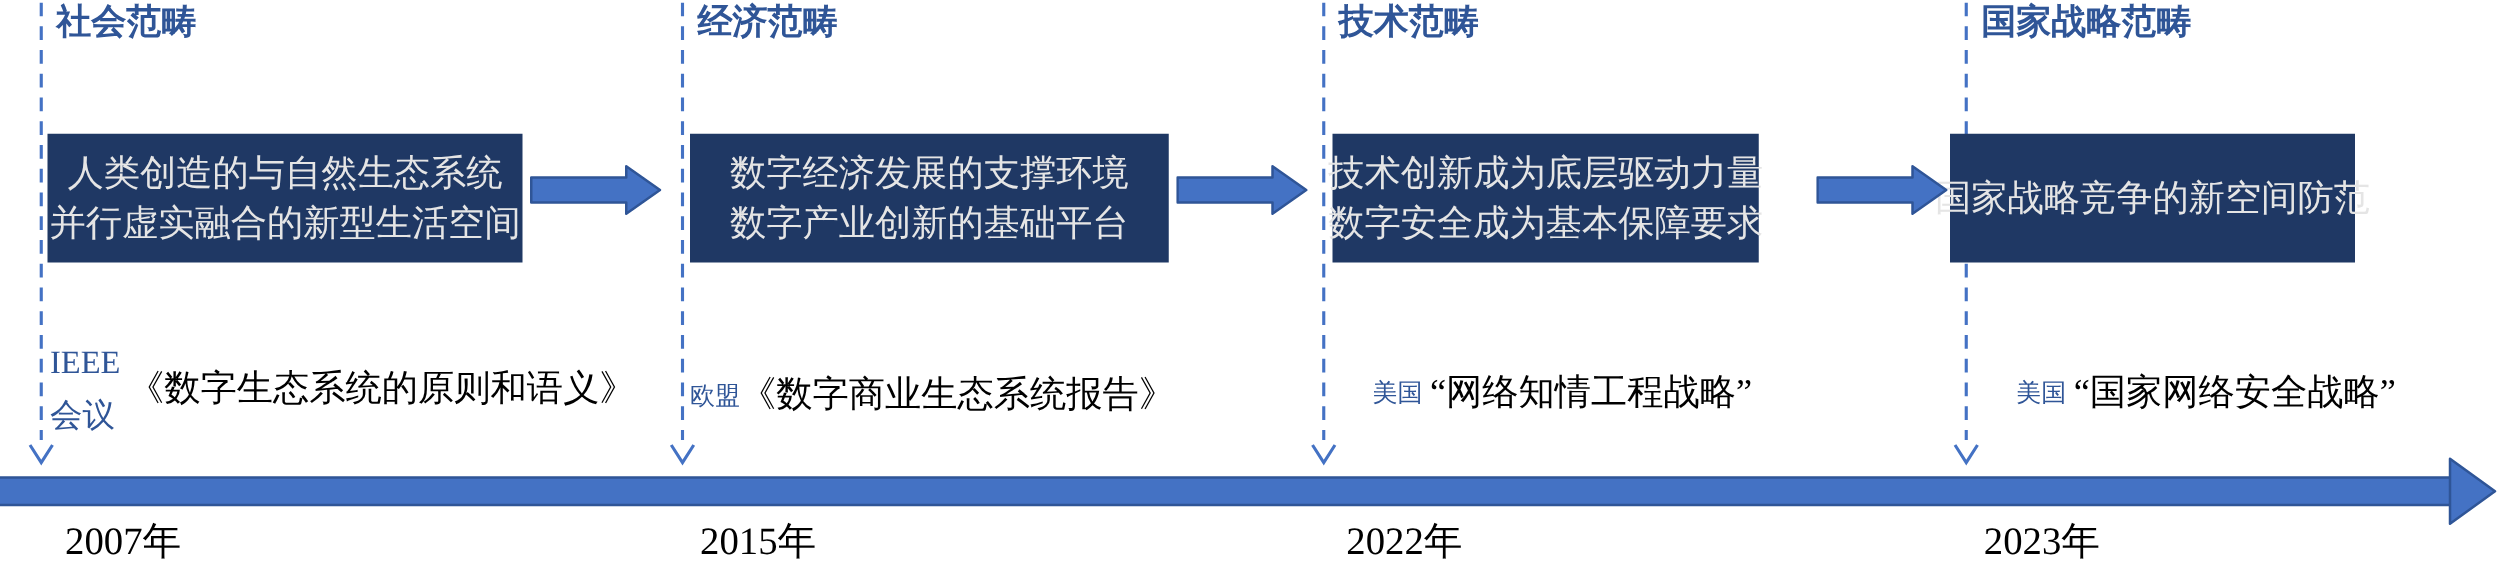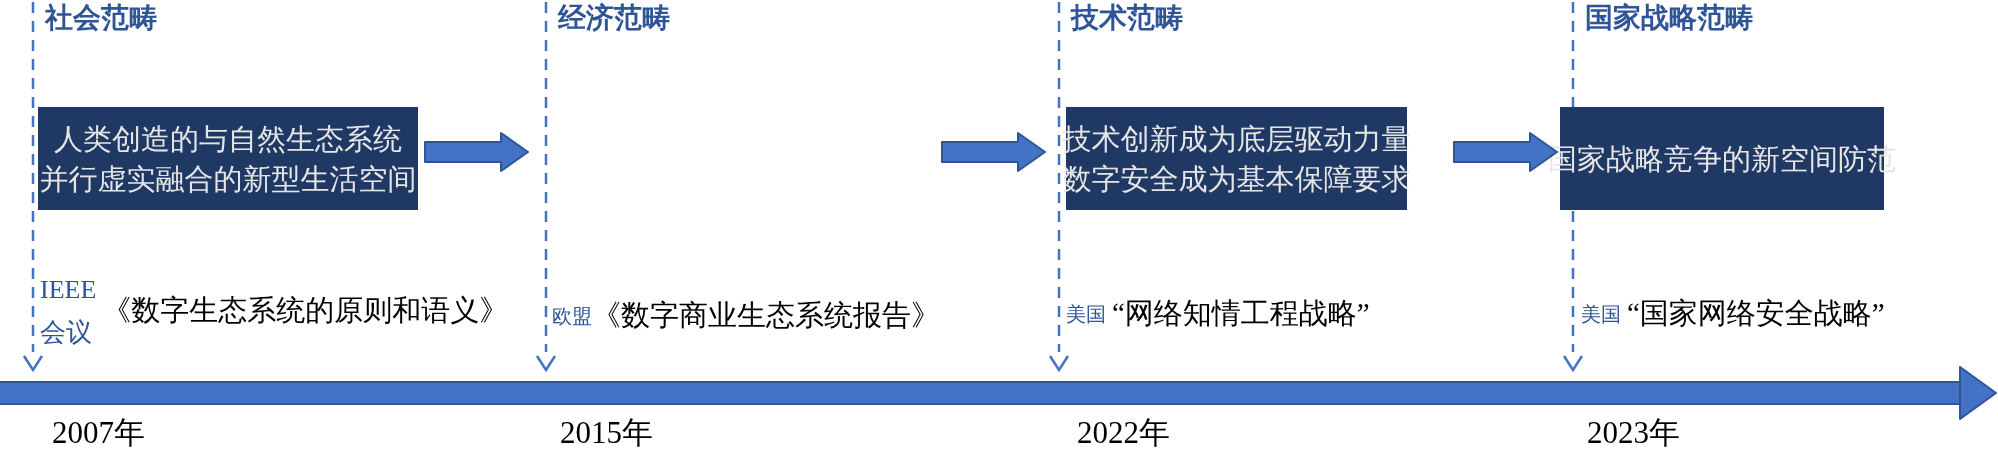--- a/index.html
+++ b/index.html
@@ -29,21 +29,21 @@
     position:absolute;
     display:flex;align-items:center;
     white-space:nowrap;
   }
   .org{color:#2F5597;font-size:20px;}
   .org-stacked{
     display:flex;flex-direction:column;align-items:flex-start;
     font-size:26px;line-height:31px;margin-right:6px;gap:12px;
   }
   .doc{color:#000000;font-size:29px;}
-  .gap6{margin-right:6px;}
+  .gap6{margin-right:6px;margin-left:32px;}
   .timeline-axis{position:absolute;left:0;top:363px;width:1998px;height:60px;}
   .year{
     position:absolute;top:412px;
     font-size:31px;color:#000000;white-space:nowrap;
   }
 </style>
 </head>
 <body>
 
 <div class="stage">
@@ -66,20 +66,24 @@
   </svg>
 
   <div class="category" style="left:45px">社会范畴</div>
   <div class="category" style="left:558px">经济范畴</div>
   <div class="category" style="left:1071px">技术范畴</div>
   <div class="category" style="left:1585px">国家战略范畴</div>
 
   <div class="box" style="left:38px;width:380px">
     <div>人类创造的与自然生态系统</div>
     <div>并行虚实融合的新型生活空间</div>
+  </div>
+  <div class="box" style="left:552px;width:383px">
+    <div>数字经济发展的支撑环境</div>
+    <div>数字产业创新的基础平台</div>
   </div>
   <div class="box" style="left:1066px;width:341px">
     <div>技术创新成为底层驱动力量</div>
     <div>数字安全成为基本保障要求</div>
   </div>
   <div class="box" style="left:1560px;width:324px">
     <div>国家战略竞争的新空间防范</div>
   </div>
 
   <svg class="arrow" style="left:424px" viewBox="0 0 106 42">

